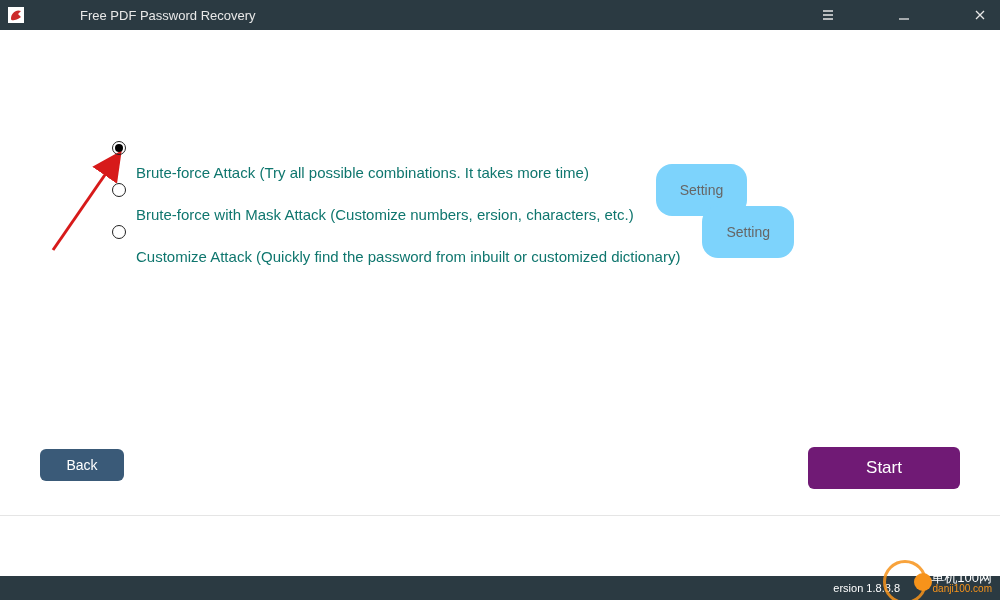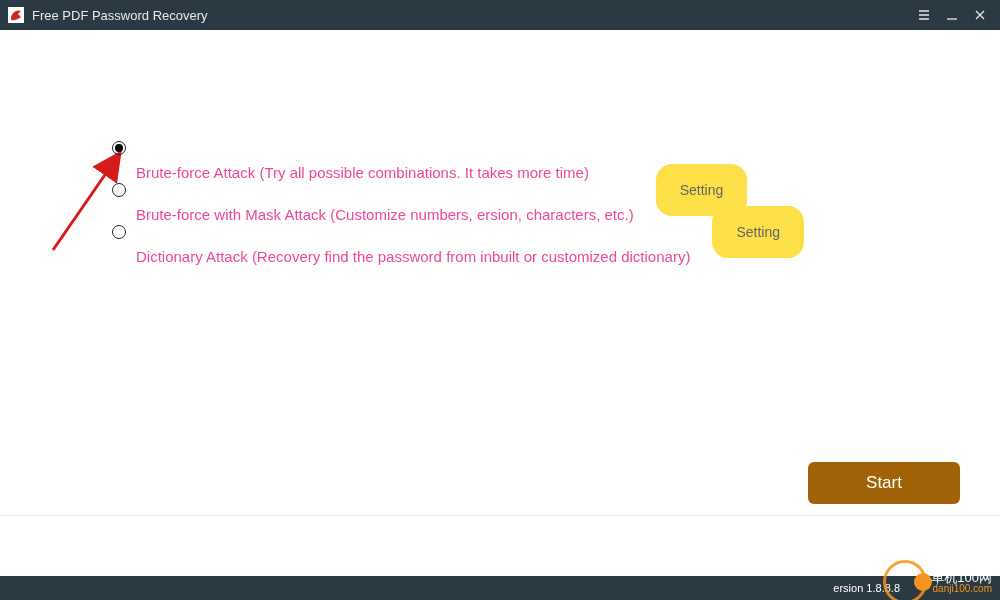--- a/index.html
+++ b/index.html
@@ -11,20 +11,21 @@
       overflow: hidden;
       position: relative;
     }
     .titlebar {
       height: 30px;
       background: #2b3a42;
       color: #e8e8e8;
       display: flex;
       align-items: center;
       padding: 0 8px;
+      gap: 48px;
     }
     .titlebar .app-icon {
       width: 16px;
       height: 16px;
       margin-right: 8px;
       display: inline-flex;
       align-items: center;
       justify-content: center;
     }
     .titlebar .title {
@@ -72,26 +73,26 @@
     }
     .radio.selected::after {
       content: "";
       position: absolute;
       top: 2px; left: 2px; right: 2px; bottom: 2px;
       background: #000;
       border-radius: 50%;
     }
     .option-label {
       font-size: 15px;
-      color: #ec4899;
+      color: #0f766e;
       margin-top: 48px;
     }
     .setting-btn {
       margin-left: 22px;
-      background: #fde047;
+      background: #7dd3fc;
       color: #666;
       border-radius: 16px;
       padding: 18px 24px;
       font-size: 14px;
       cursor: pointer;
       border: none;
     }
     .arrow {
       position: absolute;
       pointer-events: none;
@@ -107,24 +108,24 @@
       border-radius: 6px;
       font-size: 14px;
       display: flex;
       align-items: center;
       justify-content: center;
       cursor: pointer;
     }
     .start-btn {
       position: absolute;
       right: 40px;
-      bottom: 72px;
+      bottom: 87px;
       width: 152px;
       height: 42px;
-      background: #a16207;
+      background: #701a75;
       color: #fff;
       border-radius: 6px;
       font-size: 17px;
       display: flex;
       align-items: center;
       justify-content: center;
       cursor: pointer;
     }
     .divider {
       position: absolute;
@@ -225,27 +226,28 @@
       <span class="radio selected"></span>
       <span class="option-label">Brute-force Attack (Try all possible combinations. It takes more time)</span>
     </div>
     <div class="option-row">
       <span class="radio"></span>
       <span class="option-label">Brute-force with Mask Attack (Customize numbers, ersion, characters, etc.)</span>
       <button class="setting-btn">Setting</button>
     </div>
     <div class="option-row">
       <span class="radio"></span>
-      <span class="option-label">Dictionary Attack (Recovery find the password from inbuilt or customized dictionary)</span>
+      <span class="option-label">Customize Attack (Quickly find the password from inbuilt or customized dictionary)</span>
       <button class="setting-btn">Setting</button>
     </div>
   </div>
 
   <div class="divider"></div>
 
+  <div class="back-btn">Back</div>
   <div class="start-btn">Start</div>
 
 </div>
 
 <div class="footerbar">
   <span>ersion 1.8.8.8</span>
 </div>
 
 <div class="watermark">
   <div class="wm-circle"></div>

